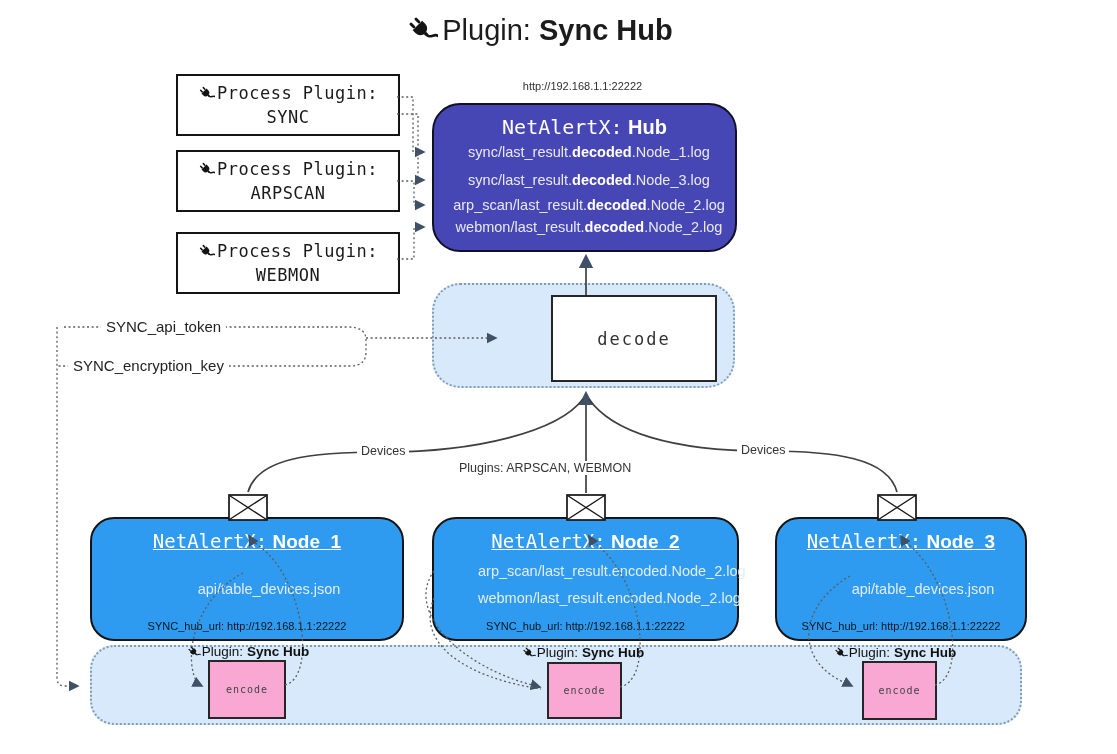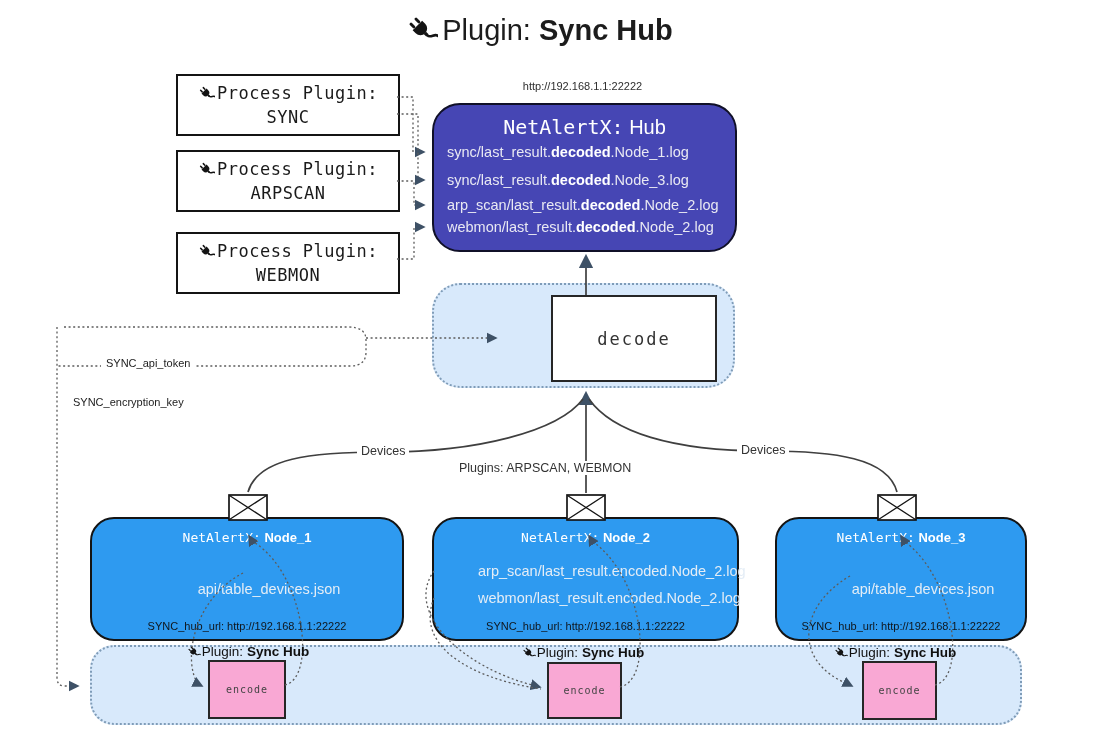--- a/index.html
+++ b/index.html
@@ -20,40 +20,40 @@
   .proc .plug{width:17px;height:17px;margin-right:2px;vertical-align:-3px;}
   .proc .l1{white-space:nowrap;}
   .proc .l2{margin-top:4px;}
 
   
   .hub-url{left:432px;width:301px;top:80px;text-align:center;font-size:11px;color:#2e2e2e;z-index:3;}
   .hub{left:432px;top:103px;width:301px;height:145px;background:#4646b4;border:2px solid #101028;
        border-radius:28px;z-index:1;color:#fff;}
   .hub-title{position:absolute;left:0;right:0;top:10px;text-align:center;font-size:20px;}
   .hub-title .pfx{font-family:"DejaVu Sans Mono",monospace;}
-  .hub-title b{font-weight:normal;}
-  .hub-log{position:absolute;left:13px;right:4px;height:20px;font-size:14.5px;color:#e9e9f3;white-space:nowrap;}
+  .hub-title b{font-weight:bold;}
+  .hub-log{position:absolute;left:13px;right:4px;height:20px;font-size:14.5px;color:#e9e9f3;white-space:nowrap;text-align:center;}
   .hub-log b{color:#fff;font-weight:bold;}
 
   
   .dec-wrap{left:432px;top:283px;width:303px;height:105px;background:#d8e9fb;
             border:2px dotted #7f9cb8;border-radius:28px;z-index:1;box-sizing:border-box;}
   .dec-box{left:505px;top:295px;width:162px;height:83px;background:#fff;border:2px solid #262626;
            z-index:1;display:flex;align-items:center;justify-content:center;
            font-size:17px;letter-spacing:2px;color:#333;margin-left:46px;}
 
   
-  .secret{background:#fff;padding:0 5px;font-size:11px;color:#222;z-index:3;white-space:nowrap;margin-top:39px;}
+  .secret{background:#fff;padding:0 5px;font-size:15px;color:#222;z-index:3;white-space:nowrap;}
 
   
   .edge-label{background:#fff;padding:0 4px;font-size:12.5px;color:#333;z-index:3;white-space:nowrap;}
 
   
   .node{background:#2e9af0;border:2px solid #141414;border-radius:24px;z-index:1;color:#fff;}
-  .node-title{position:absolute;left:0;right:0;top:11px;text-align:center;font-size:13px;white-space:nowrap;}
+  .node-title{position:absolute;left:0;right:0;top:11px;text-align:center;font-size:19px;white-space:nowrap;text-decoration:underline;}
   .node-title .pfx{font-family:"DejaVu Sans Mono",monospace;}
   .node-title b{font-weight:bold;}
   .node-file{position:absolute;left:0;right:0;text-align:center;font-size:14.5px;color:#e4edf6;white-space:nowrap;padding-left:44px;}
   .node-url{position:absolute;left:0;right:0;bottom:7px;text-align:center;font-size:11px;color:#10161c;}
 
   
   .envelope{width:40px;height:27px;z-index:3;}
 
   
   .strip{left:90px;top:645px;width:932px;height:80px;background:#d8e9fb;

